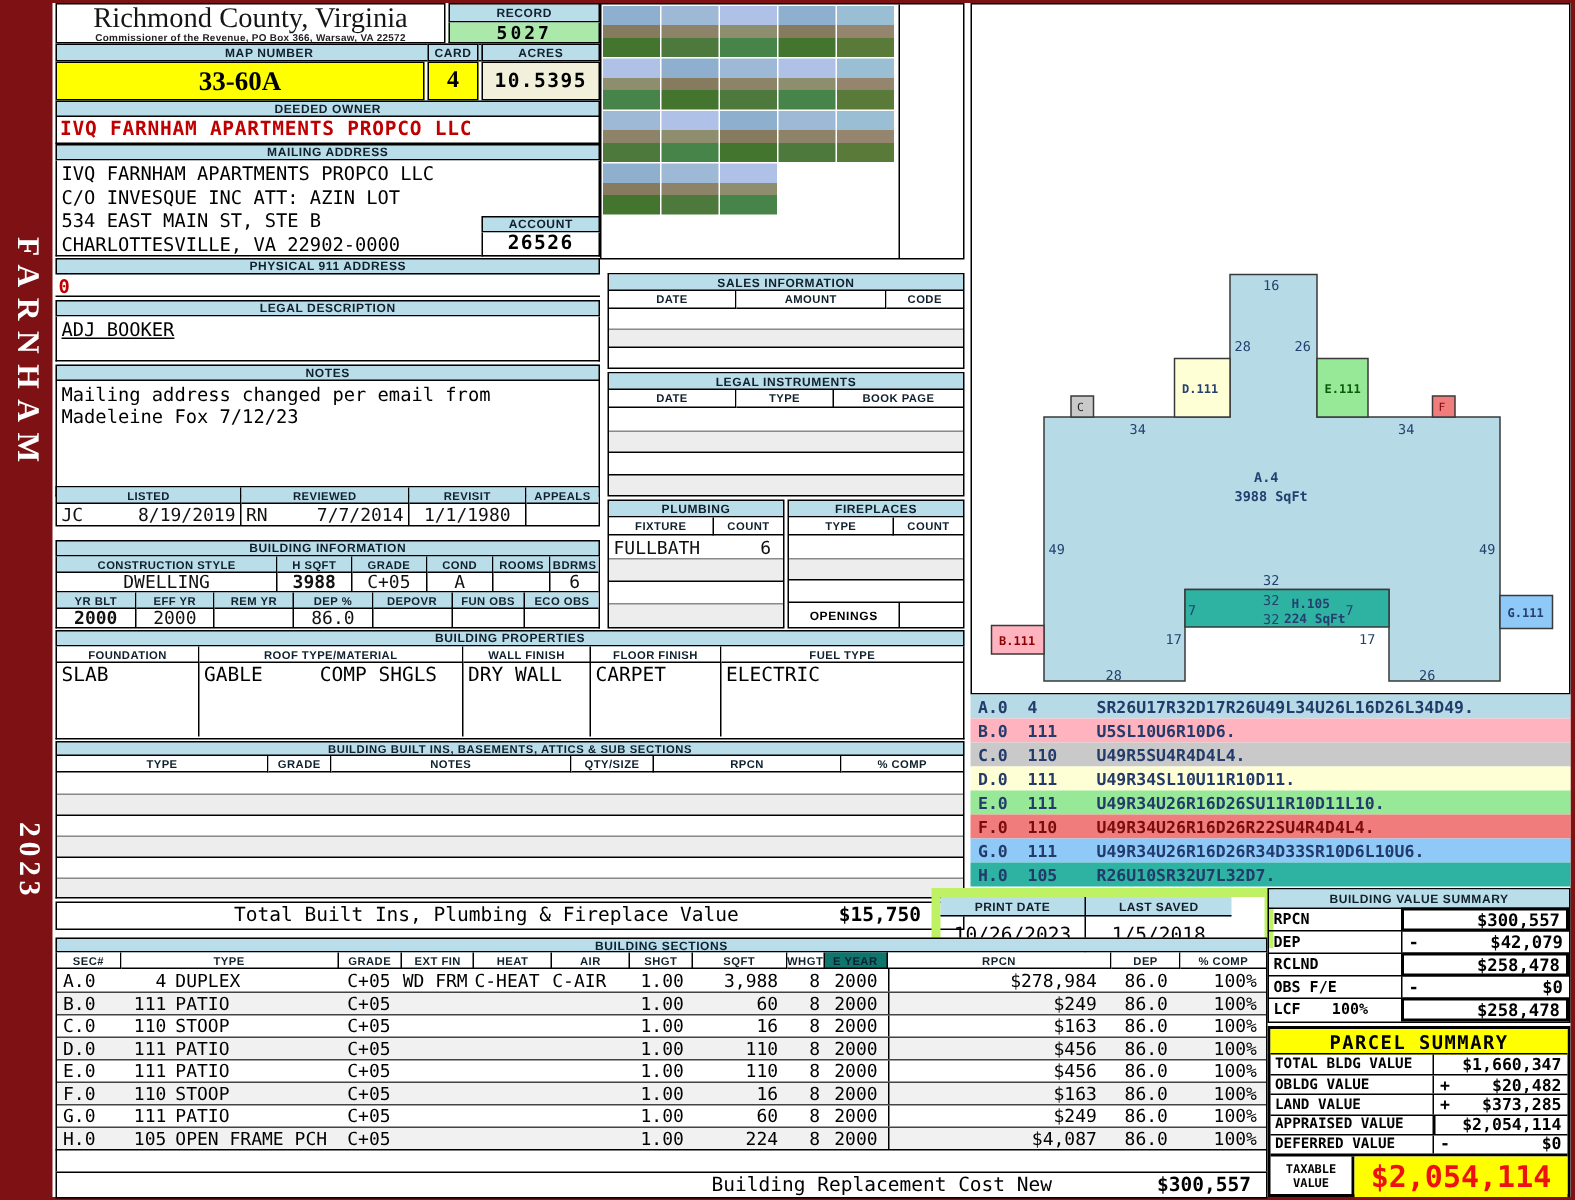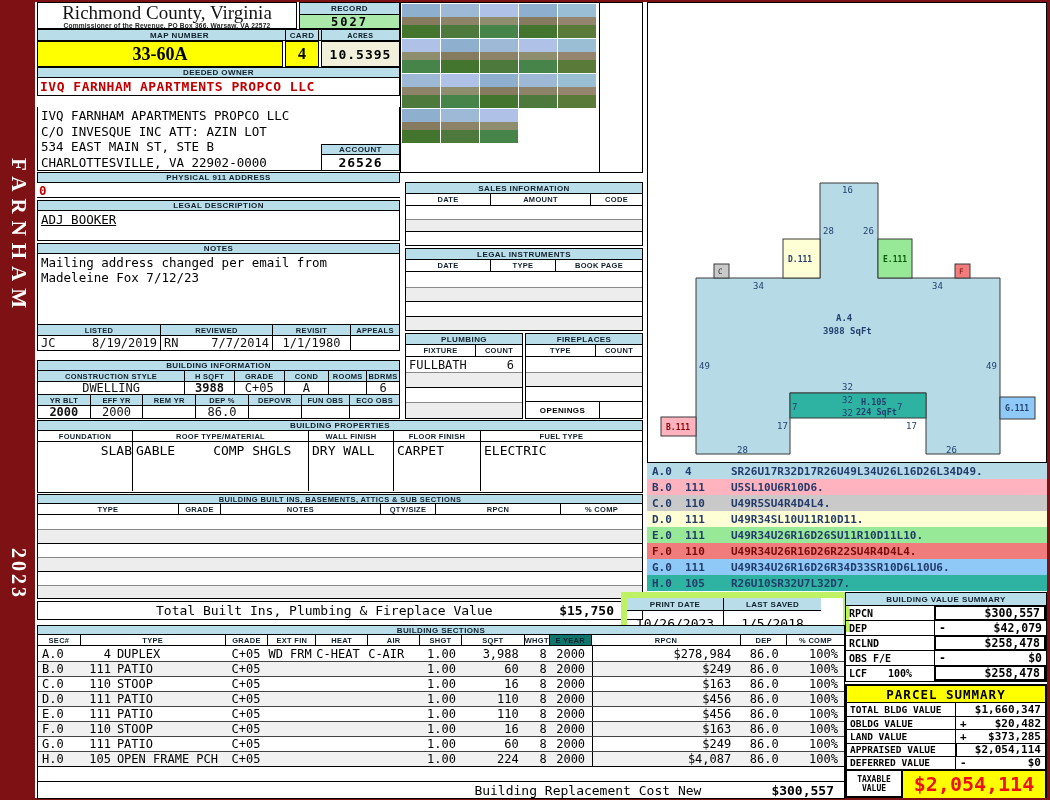--- a/index.html
+++ b/index.html
@@ -90,28 +90,29 @@
     <div class="county-sub">Commissioner of the Revenue, PO Box 366, Warsaw, VA 22572</div>
   </div>
 
   <div class="abs" style="left:299px;top:2px;width:101px;height:27px;">
     <div class="bar" style="height:13px;">RECORD</div>
     <div class="mono" style="height:14px;background:#ABE9AB;border:1px solid #000;border-top:none;display:flex;align-items:center;justify-content:center;font-weight:bold;font-size:12px;letter-spacing:2px;">5027</div>
   </div>
 
   <div class="abs bar" style="left:37px;top:29px;width:285px;height:12px;">MAP NUMBER</div>
   <div class="abs bar" style="left:285px;top:29px;width:34px;height:12px;">CARD</div>
-  <div class="abs bar" style="left:321px;top:29px;width:79px;height:12px;font-family:Liberation Mono, monospace;">ACRES</div>
+  <div class="abs bar" style="left:321px;top:29px;width:79px;height:12px;">ACRES</div>
   <div class="abs" style="left:37px;top:41px;width:246px;height:26px;background:#FFFF00;border:1px solid #000;display:flex;align-items:center;justify-content:center;font-family:'Liberation Serif',serif;font-weight:bold;font-size:18px;">33-60A</div>
   <div class="abs" style="left:285px;top:41px;width:34px;height:26px;background:#FFFF00;border:1px solid #000;display:flex;align-items:center;justify-content:center;font-family:'Liberation Serif',serif;font-weight:bold;font-size:16px;">4</div>
   <div class="abs mono" style="left:321px;top:41px;width:79px;height:26px;background:#F2F0DB;border:1px solid #000;display:flex;align-items:center;justify-content:center;font-weight:bold;font-size:13px;letter-spacing:1px;">10.5395</div>
 
   <div class="abs bar" style="left:37px;top:67px;width:363px;height:11px;">DEEDED OWNER</div>
   <div class="abs mono red" style="left:37px;top:78px;width:363px;height:18px;border:1px solid #000;border-top:none;display:flex;align-items:center;font-weight:bold;font-size:13px;letter-spacing:.5px;padding-left:2px;">IVQ FARNHAM APARTMENTS PROPCO LLC</div>
 
+  <div class="abs bar" style="left:37px;top:96px;width:363px;height:11px;">MAILING ADDRESS</div>
   <div class="abs box mono" style="left:37px;top:107px;width:363px;height:64px;font-size:12.5px;line-height:15.5px;padding:1px 0 0 3px;border-top:none;">
     <div>IVQ FARNHAM APARTMENTS PROPCO LLC</div>
     <div>C/O INVESQUE INC ATT: AZIN LOT</div>
     <div>534 EAST MAIN ST, STE B</div>
     <div>CHARLOTTESVILLE, VA 22902-0000</div>
   </div>
   <div class="abs bar" style="left:321px;top:144px;width:79px;height:11px;">ACCOUNT</div>
   <div class="abs mono" style="left:321px;top:155px;width:79px;height:16px;border:1px solid #000;border-top:none;display:flex;align-items:center;justify-content:center;font-weight:bold;font-size:13px;letter-spacing:1px;background:#fff;">26526</div>
 
   <div class="abs bar" style="left:37px;top:172px;width:363px;height:11px;">PHYSICAL 911 ADDRESS</div>
@@ -246,21 +247,21 @@
   <div class="abs bar" style="left:37px;top:420px;width:606px;height:11px;">BUILDING PROPERTIES</div>
   <div class="abs" style="left:37px;top:431px;width:606px;height:62px;border:1px solid #000;border-top:none;">
     <div class="frow" style="height:11px;">
       <div class="hcell" style="width:95px;background:#fff;">FOUNDATION</div>
       <div class="hcell" style="width:176px;background:#fff;">ROOF TYPE/MATERIAL</div>
       <div class="hcell" style="width:85px;background:#fff;">WALL FINISH</div>
       <div class="hcell" style="width:87px;background:#fff;">FLOOR FINISH</div>
       <div class="hcell" style="width:161px;background:#fff;">FUEL TYPE</div>
     </div>
     <div class="frow" style="height:49px;align-items:flex-start;font:13px 'DejaVu Sans Mono',monospace;">
-      <div style="width:95px;height:100%;border-right:1px solid #000;padding:1px 0 12px 3px;text-align:right;">SLAB</div>
+      <div style="width:95px;height:100%;border-right:1px solid #000;padding:1px 0 12px 3px;">SLAB</div>
       <div style="width:176px;height:100%;border-right:1px solid #000;padding:1px 0 0 3px;display:flex;align-items:flex-start;">
         <span>GABLE</span>
         <span style="margin-left:38px;">COMP SHGLS</span>
       </div>
       <div style="width:85px;height:100%;border-right:1px solid #000;padding:1px 0 0 3px;">DRY WALL</div>
       <div style="width:87px;height:100%;border-right:1px solid #000;padding:1px 0 0 3px;">CARPET</div>
       <div style="width:161px;height:100%;padding:1px 0 0 3px;">ELECTRIC</div>
     </div>
   </div>
 

